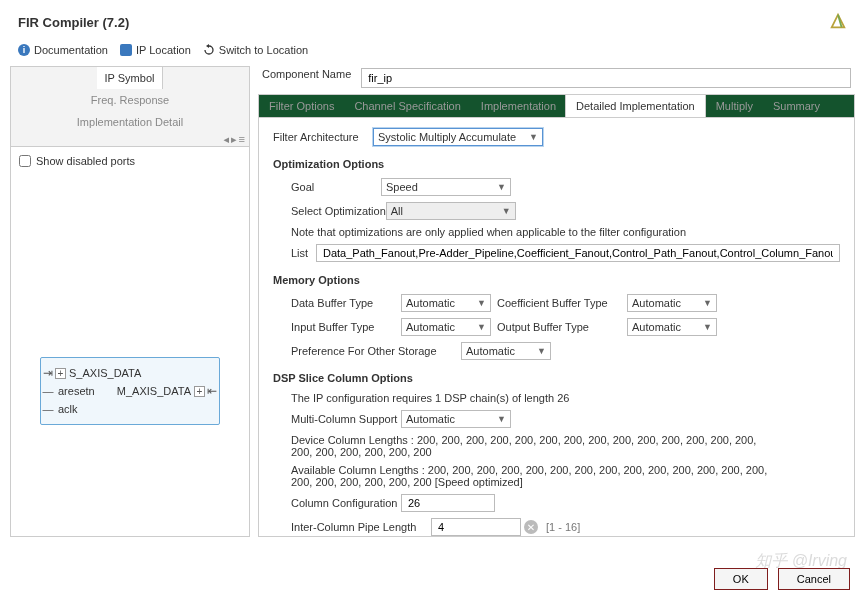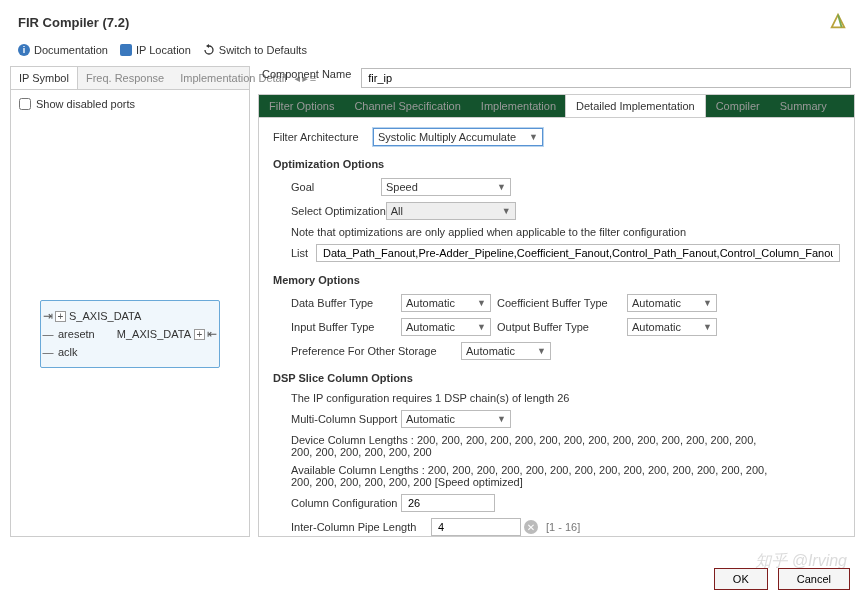--- a/index.html
+++ b/index.html
@@ -7,21 +7,21 @@
 .header { display: flex; justify-content: space-between; align-items: center; padding: 12px 18px 8px; }
 .header-title { font-size: 13px; font-weight: bold; }
 .logo-corner svg { width: 18px; height: 18px; }
 .toolbar { padding: 4px 18px 10px; display: flex; gap: 12px; align-items: center; font-size: 11px; }
 .toolbar-item { display: flex; align-items: center; gap: 4px; cursor: pointer; color: #333; }
 .icon-info { width:12px; height:12px; border-radius:50%; background:#3a78bd; color:#fff; display:inline-flex; align-items:center; justify-content:center; font-size:9px; font-weight:bold; }
 .icon-ip { width:12px; height:12px; background:#3a78bd; display:inline-block; border-radius:2px; }
 .icon-reset { width:12px; height:12px; display:inline-block; }
 .main { display: flex; padding: 0 10px; gap: 8px; }
 .left-panel { width: 240px; border: 1px solid #ccc; background: #fff; }
-.left-tabs { display: flex; border-bottom: 1px solid #ccc; background: #f3f3f3; align-items:center; }
+.left-tabs { display: flex; border-bottom: 1px solid #ccc; background: #f3f3f3; align-items:center;flex-direction:column; }
 .left-tab { padding: 5px 8px; font-size: 11px; color: #888; cursor: pointer; white-space: nowrap; }
 .left-tab.active { color: #333; background: #fff; border-right: 1px solid #ccc; }
 .left-tab-controls { margin-left:auto; display:flex; gap:2px; padding-right:4px; color:#888; }
 .left-body { padding: 8px; }
 .checkbox-row { display: flex; align-items: center; gap: 5px; font-size: 11px; }
 .checkbox-row input { width:12px; height:12px; }
 .diagram { margin: 190px auto 0; width: 180px; }
 .ip-block { border: 1px solid #6aa9d8; background: #f0f7fc; border-radius: 2px; padding: 6px 0; position: relative; }
 .ip-row { display:flex; align-items:center; font-size:11px; height:18px; }
 .port-left-icon { width:14px; display:flex; justify-content:center; color:#555; }
@@ -73,21 +73,21 @@
     <span class="icon-ip"></span>
     <span>IP Location</span>
   </div>
   <div class="toolbar-item">
     <span class="icon-reset">
       <svg viewBox="0 0 12 12" width="12" height="12">
           <path d="M6 2 A4 4 0 1 1 2 6" fill="none" stroke="#333" stroke-width="1.3"></path>
           <path d="M6 0 L6 4 L3 2 Z" fill="#333"></path>
         </svg>
     </span>
-    <span>Switch to Defaults</span>
+    <span>Switch to Location</span>
   </div>
 </div>
 
 <div class="main">
   <div class="left-panel">
     <div class="left-tabs">
       <div class="left-tab active">IP Symbol</div>
       <div class="left-tab">Freq. Response</div>
       <div class="left-tab">Implementation Detail</div>
       <div class="left-tab-controls">
@@ -133,21 +133,21 @@
   <div class="right-panel">
     <div class="comp-row">
       <span>Component Name</span>
       <input type="text" value="fir_ip" style="">
     </div>
     <div class="tabs-row">
       <div class="tab-r">Filter Options</div>
       <div class="tab-r">Channel Specification</div>
       <div class="tab-r">Implementation</div>
       <div class="tab-r active">Detailed Implementation</div>
-      <div class="tab-r">Compiler</div>
+      <div class="tab-r">Multiply</div>
       <div class="tab-r">Summary</div>
     </div>
     <div class="content-box">
       <div class="field-row">
         <span class="field-label" style="min-width:100px">Filter Architecture</span>
         <div class="select hl" style="width:170px">
           <span>Systolic Multiply Accumulate</span>
             <span class="chev">▼</span>
         </div>
       </div>

